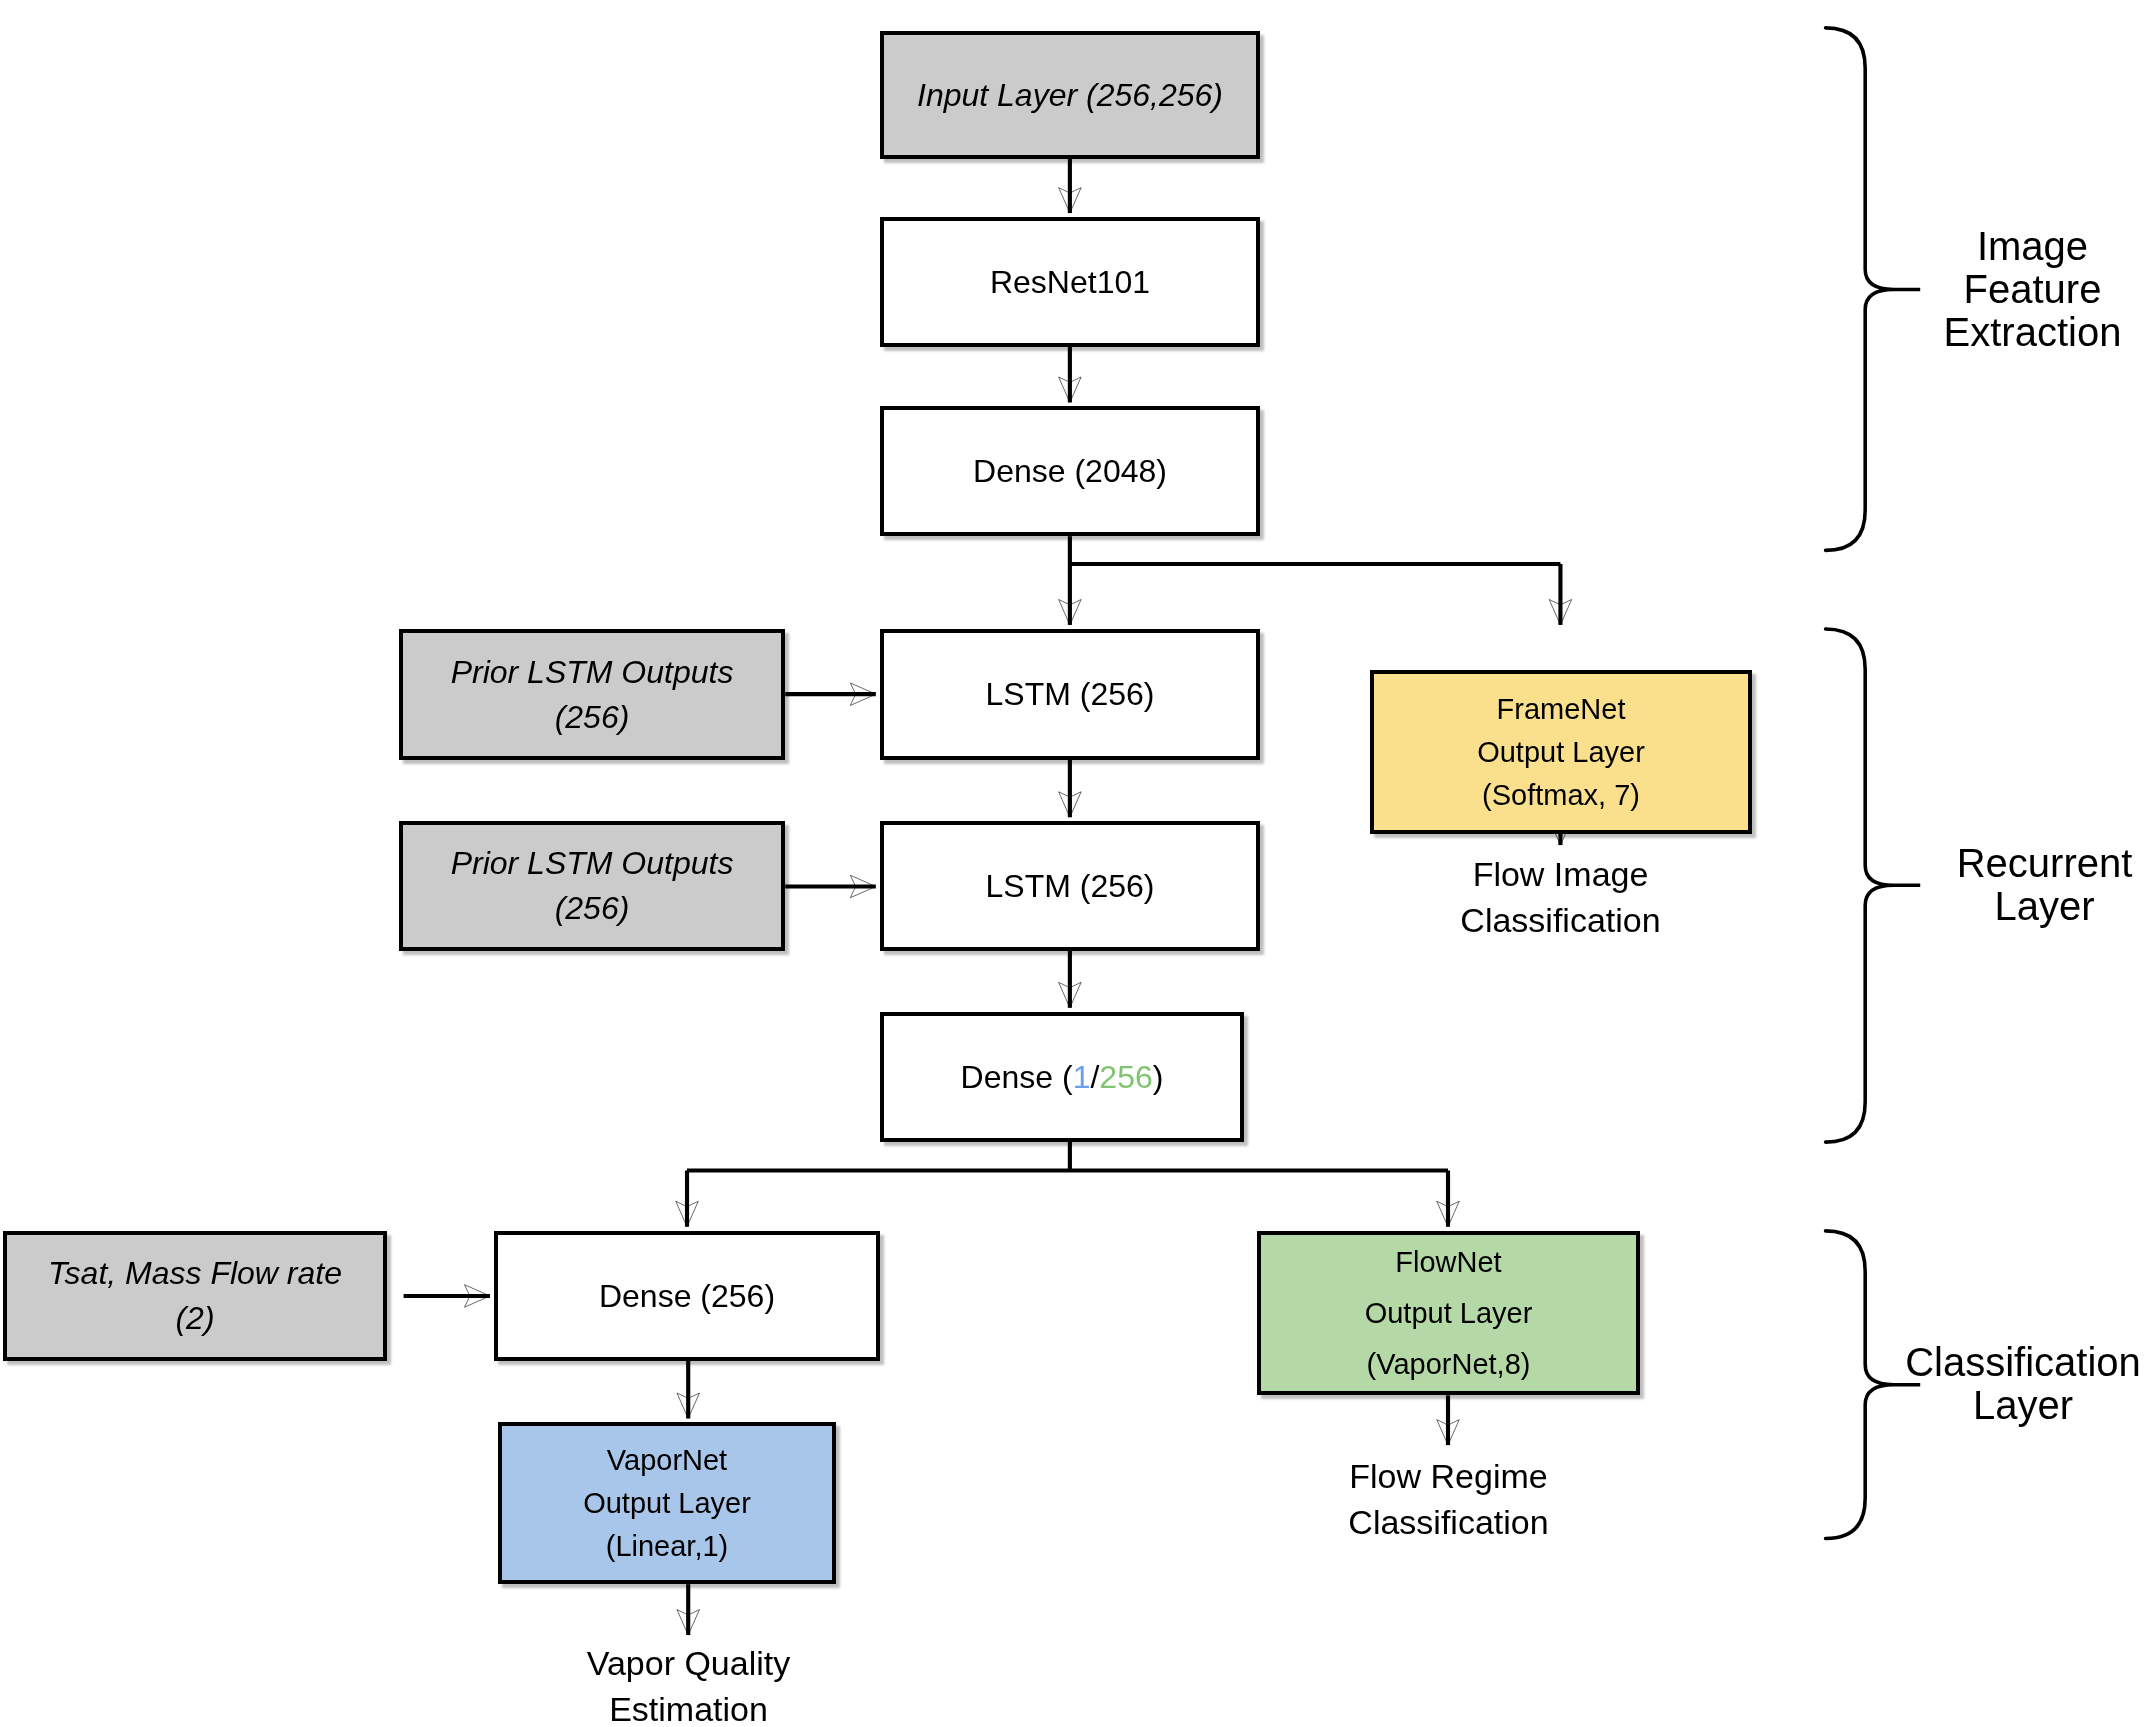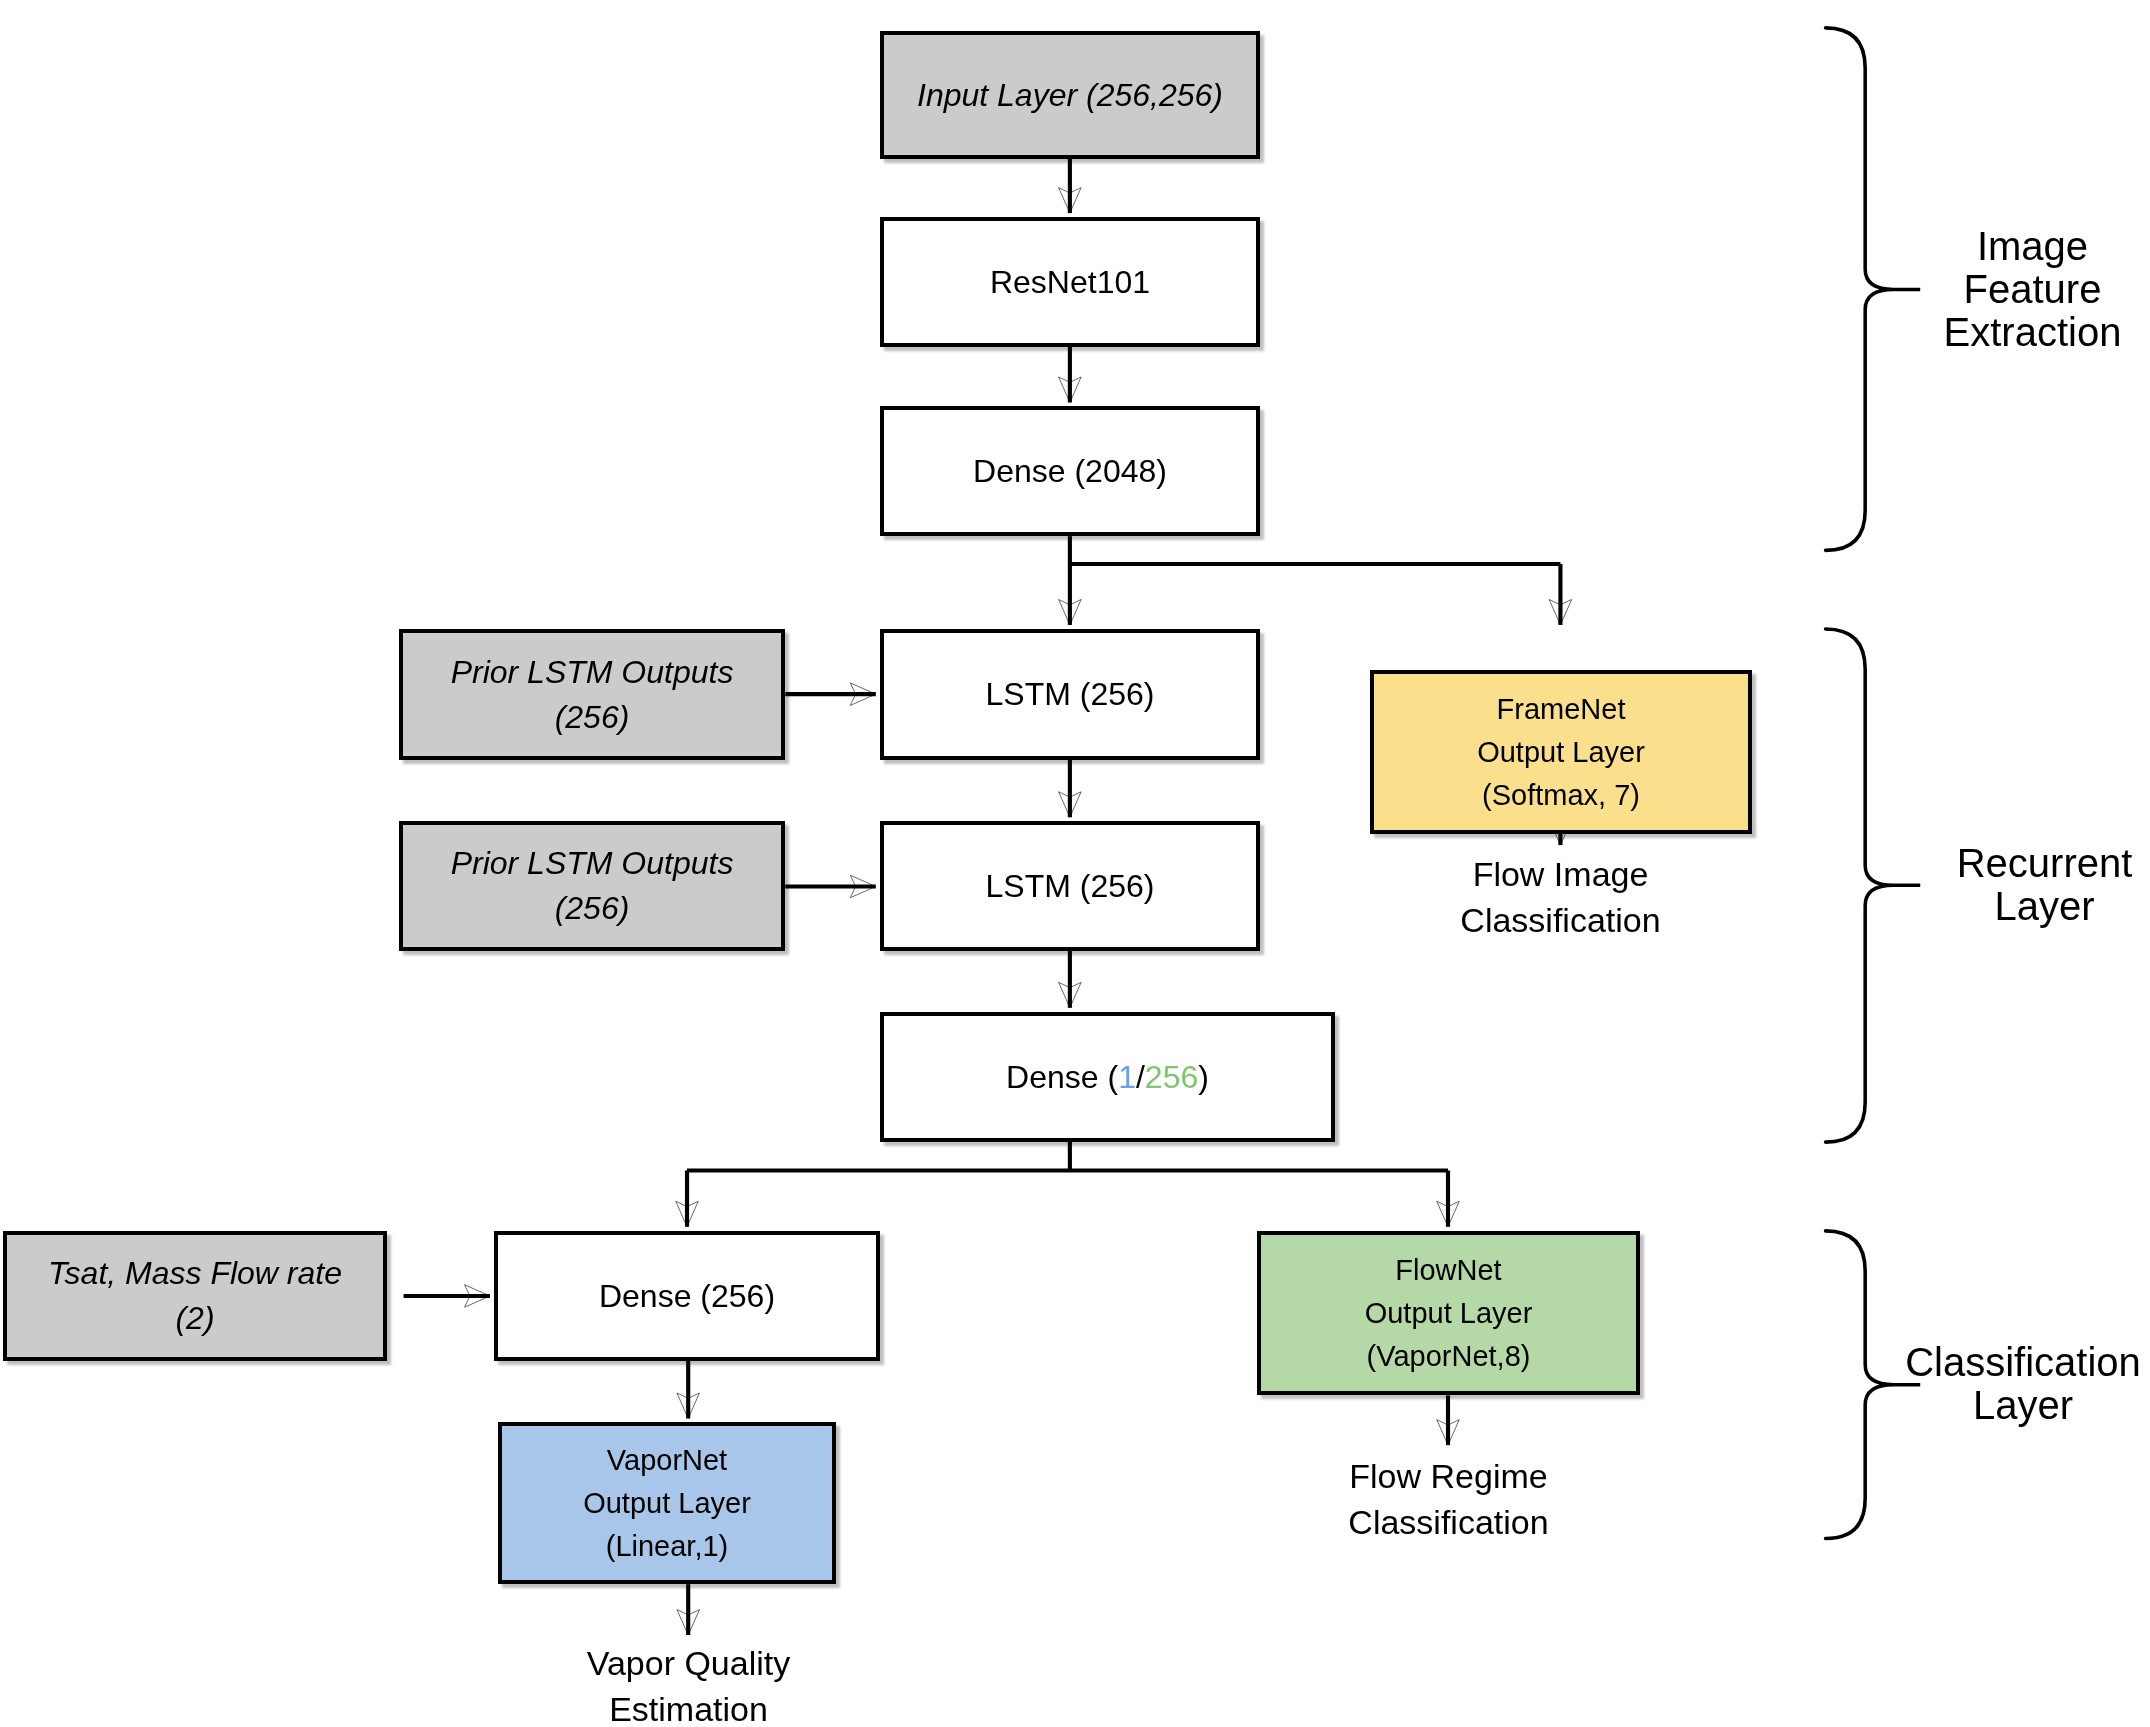--- a/index.html
+++ b/index.html
@@ -102,34 +102,34 @@
 
   <div class="box fill-gray" style="left:399px;top:821px;width:386px;height:130px;">
     <span>Prior LSTM Outputs</span>
     <span>(256)</span>
   </div>
 
   <div class="box" style="left:880px;top:821px;width:380px;height:130px;">
     <span>LSTM (256)</span>
   </div>
 
-  <div class="box" style="left:880px;top:1012px;width:455px;height:130px;">
+  <div class="box" style="left:880px;top:1012px;width:364px;height:130px;">
     <span><span>Dense (</span><span class="c-blue">1</span><span>/</span><span class="c-green">256</span><span>)</span></span>
   </div>
 
   <div class="box fill-gray" style="left:3px;top:1231px;width:384px;height:130px;">
     <span>Tsat, Mass Flow rate</span>
     <span>(2)</span>
   </div>
 
   <div class="box" style="left:494px;top:1231px;width:386px;height:130px;">
     <span>Dense (256)</span>
   </div>
 
-  <div class="box fill-green three-line" style="left:1257px;top:1231px;width:383px;height:164px;">
+  <div class="box fill-green three-line" style="left:1257px;top:1231px;width:383px;height:164px;gap:8px;">
     <span>FlowNet</span>
     <span>Output Layer</span>
     <span>(VaporNet,8)</span>
   </div>
 
   <div class="box fill-blue three-line" style="left:498px;top:1422px;width:338px;height:162px;">
     <span>VaporNet</span>
     <span>Output Layer</span>
     <span>(Linear,1)</span>
   </div>

